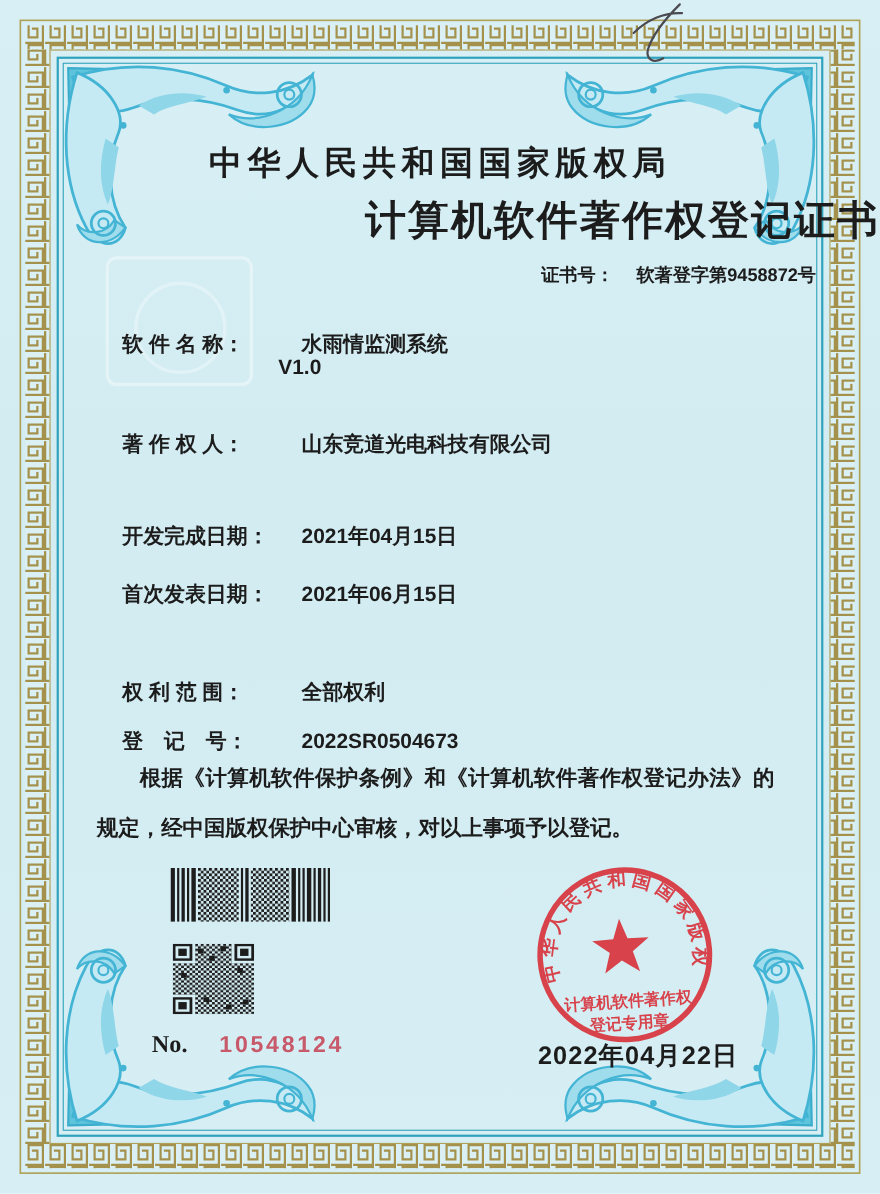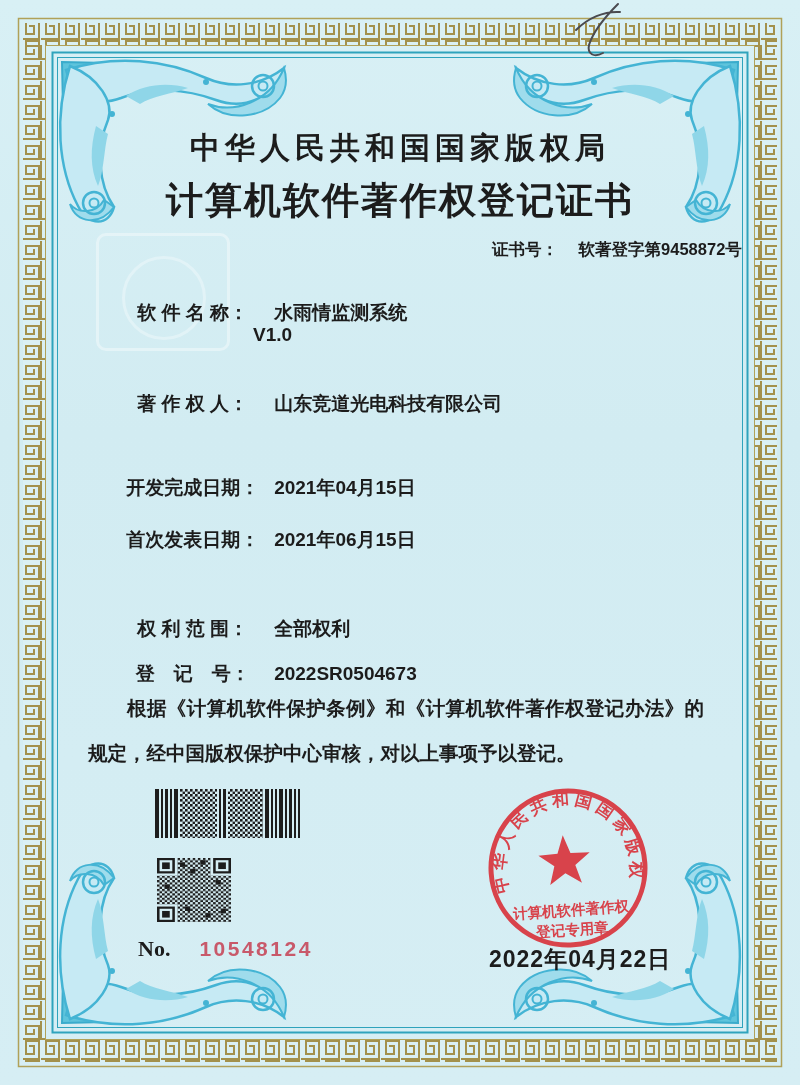--- a/index.html
+++ b/index.html
@@ -4,26 +4,26 @@
 <style>
   html,body{margin:0;padding:0;background:#e8f4f7;}
   .page{position:relative;width:800px;height:1085px;margin:0 auto;overflow:hidden;
         background:linear-gradient(180deg,#d8f0f5 0%,#d2ecf2 40%,#d6eef4 100%);
         font-family:"Liberation Sans","DejaVu Sans",sans-serif;color:#1c1c1c;}
   .abs{position:absolute;}
   svg{display:block;}
   .frame-svg{left:0;top:0;}
   .title{top:128px;left:0;width:100%;text-align:center;font-size:30px;font-weight:bold;
          letter-spacing:5px;white-space:nowrap;}
-  .subtitle{top:176px;left:0;width:100%;text-align:center;font-size:37px;font-weight:bold;
+  .subtitle{top:176px;left:0;width:100%;text-align:right;font-size:37px;font-weight:bold;
             letter-spacing:2px;white-space:nowrap;}
   .certno{top:239px;left:492px;font-size:16.5px;font-weight:bold;white-space:nowrap;}
   .certno .v{margin-left:16px;}
   .row{position:absolute;left:90px;font-size:19px;font-weight:bold;white-space:pre;}
-  .row .lbl{display:inline-block;min-width:163px;text-align:center;}
+  .row .lbl{display:inline-block;min-width:163px;}
   .v2row{position:absolute;left:253px;font-size:19px;font-weight:bold;}
   .statement{top:686px;left:88px;width:616px;font-size:19.5px;line-height:45px;
              font-weight:bold;text-indent:39px;text-align:justify;}
   .serial{top:936px;left:138px;white-space:nowrap;}
   .serial .no{font-family:"Liberation Serif","DejaVu Serif",serif;font-size:22px;font-weight:bold;}
   .serial .num{color:#c8596a;font-size:21px;font-weight:bold;letter-spacing:2.5px;margin-left:29px;}
   .issue-date{top:944px;left:489px;font-size:23px;font-weight:bold;letter-spacing:1px;}
   .seal-wrap{left:468px;top:768px;width:200px;height:200px;transform:rotate(-4deg);opacity:.95;}
   .wm{top:233px;left:96px;width:128px;height:112px;border:3px solid rgba(255,255,255,.38);
       border-radius:10px;}

